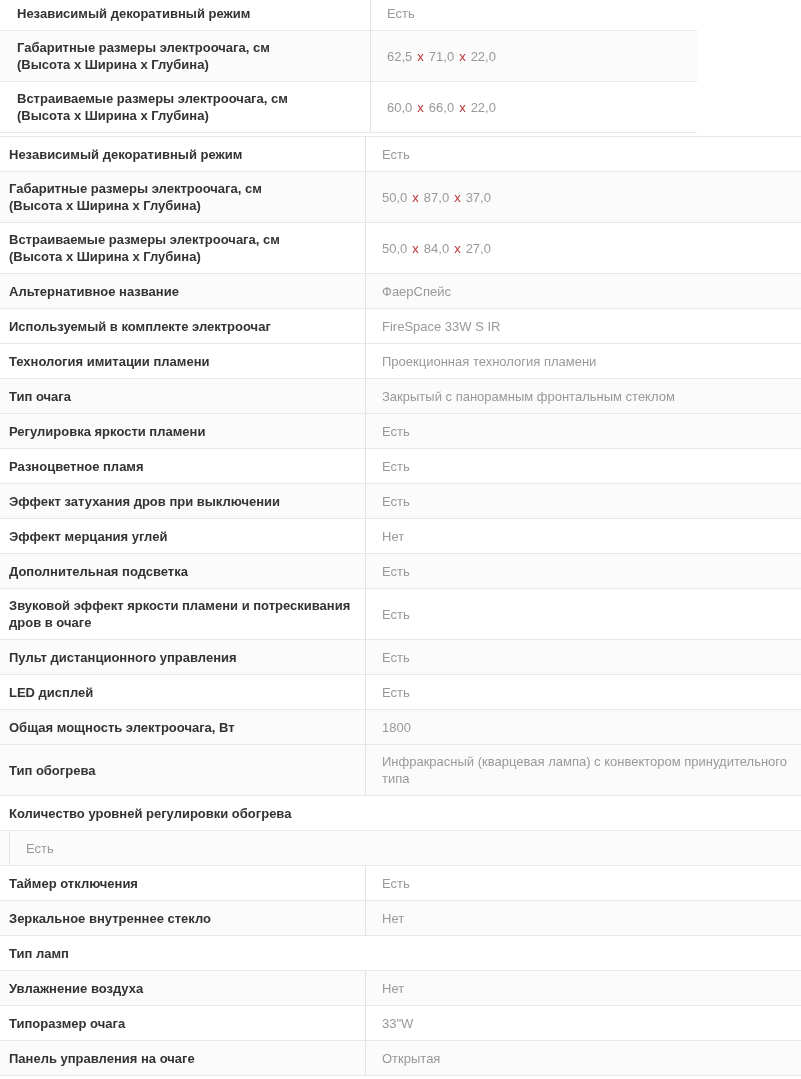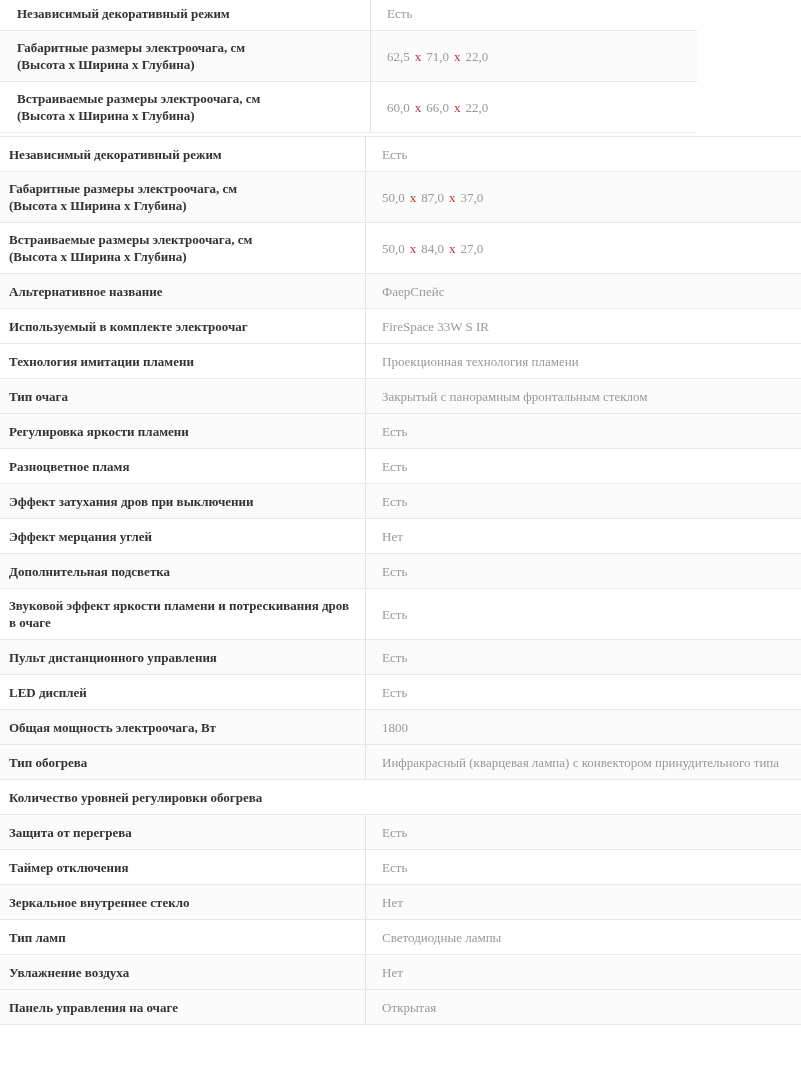--- a/index.html
+++ b/index.html
@@ -3,21 +3,21 @@
 <meta charset="utf-8">
 <style>
   html, body { margin: 0; padding: 0; }
   body { background: #ffffff; }
   .page {
     position: relative;
     width: 801px;
     height: 1079px;
     overflow: hidden;
     background: var(--page-bg, #ffffff);
-    font-family: Liberation Serif, serif;
+    font-family: Liberation Sans, sans-serif;
   }
   .spec-table { box-sizing: border-box; }
   .spec-table.table-top {
     width: 697px;
     margin-top: -4px;
   }
   .spec-table.table-main {
     width: 801px;
     margin-top: 3px;
     border-top: 1px solid var(--border, #e8e8e8);
@@ -173,37 +173,39 @@
         <div class="value-cell">1800</div>
       </div>
       <div class="spec-row striped">
         <div class="name-cell">Тип обогрева</div>
         <div class="value-cell">Инфракрасный (кварцевая лампа) с конвектором принудительного типа</div>
       </div>
       <div class="spec-row">
         <div class="name-cell">Количество уровней регулировки обогрева</div>
       </div>
       <div class="spec-row striped">
-        <div class="name-cell">Защита от перегрева</div>
         <div class="value-cell">Есть</div>
       </div>
       <div class="spec-row">
         <div class="name-cell">Таймер отключения</div>
         <div class="value-cell">Есть</div>
       </div>
       <div class="spec-row striped">
         <div class="name-cell">Зеркальное внутреннее стекло</div>
         <div class="value-cell">Нет</div>
       </div>
       <div class="spec-row">
         <div class="name-cell">Тип ламп</div>
-        <div class="value-cell">Светодиодные лампы</div>
       </div>
       <div class="spec-row striped">
         <div class="name-cell">Увлажнение воздуха</div>
         <div class="value-cell">Нет</div>
+      </div>
+      <div class="spec-row">
+        <div class="name-cell">Типоразмер очага</div>
+        <div class="value-cell">33"W</div>
       </div>
       <div class="spec-row striped">
         <div class="name-cell">Панель управления на очаге</div>
         <div class="value-cell">Открытая</div>
       </div>
     </section>
 </div>
 
 </body></html>

